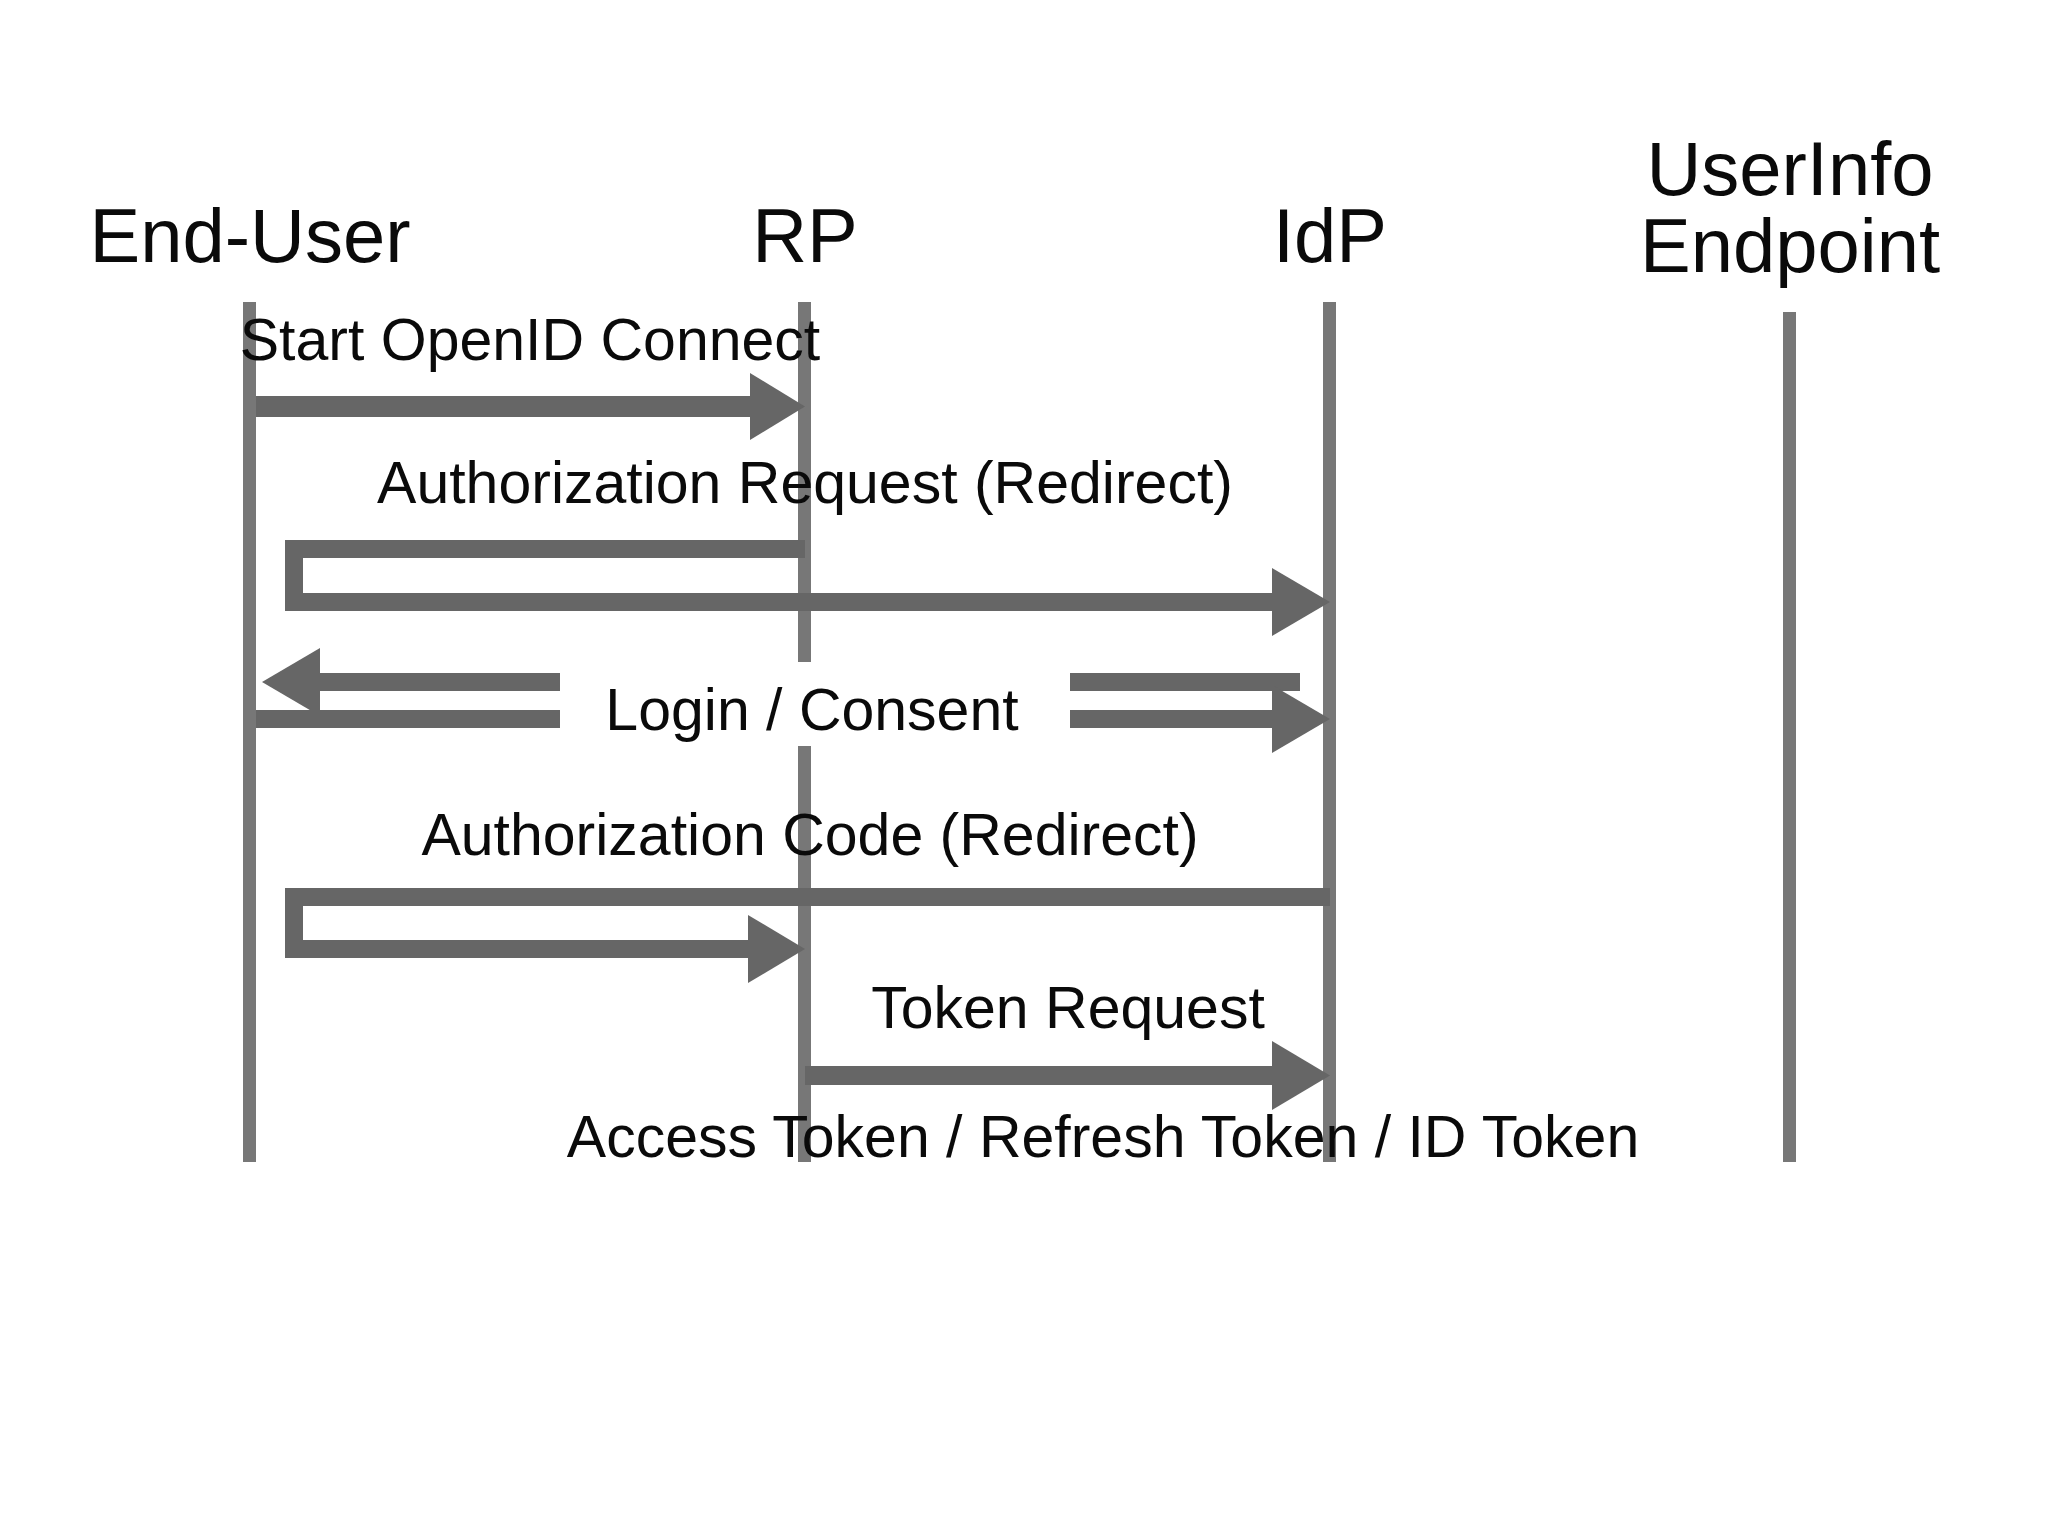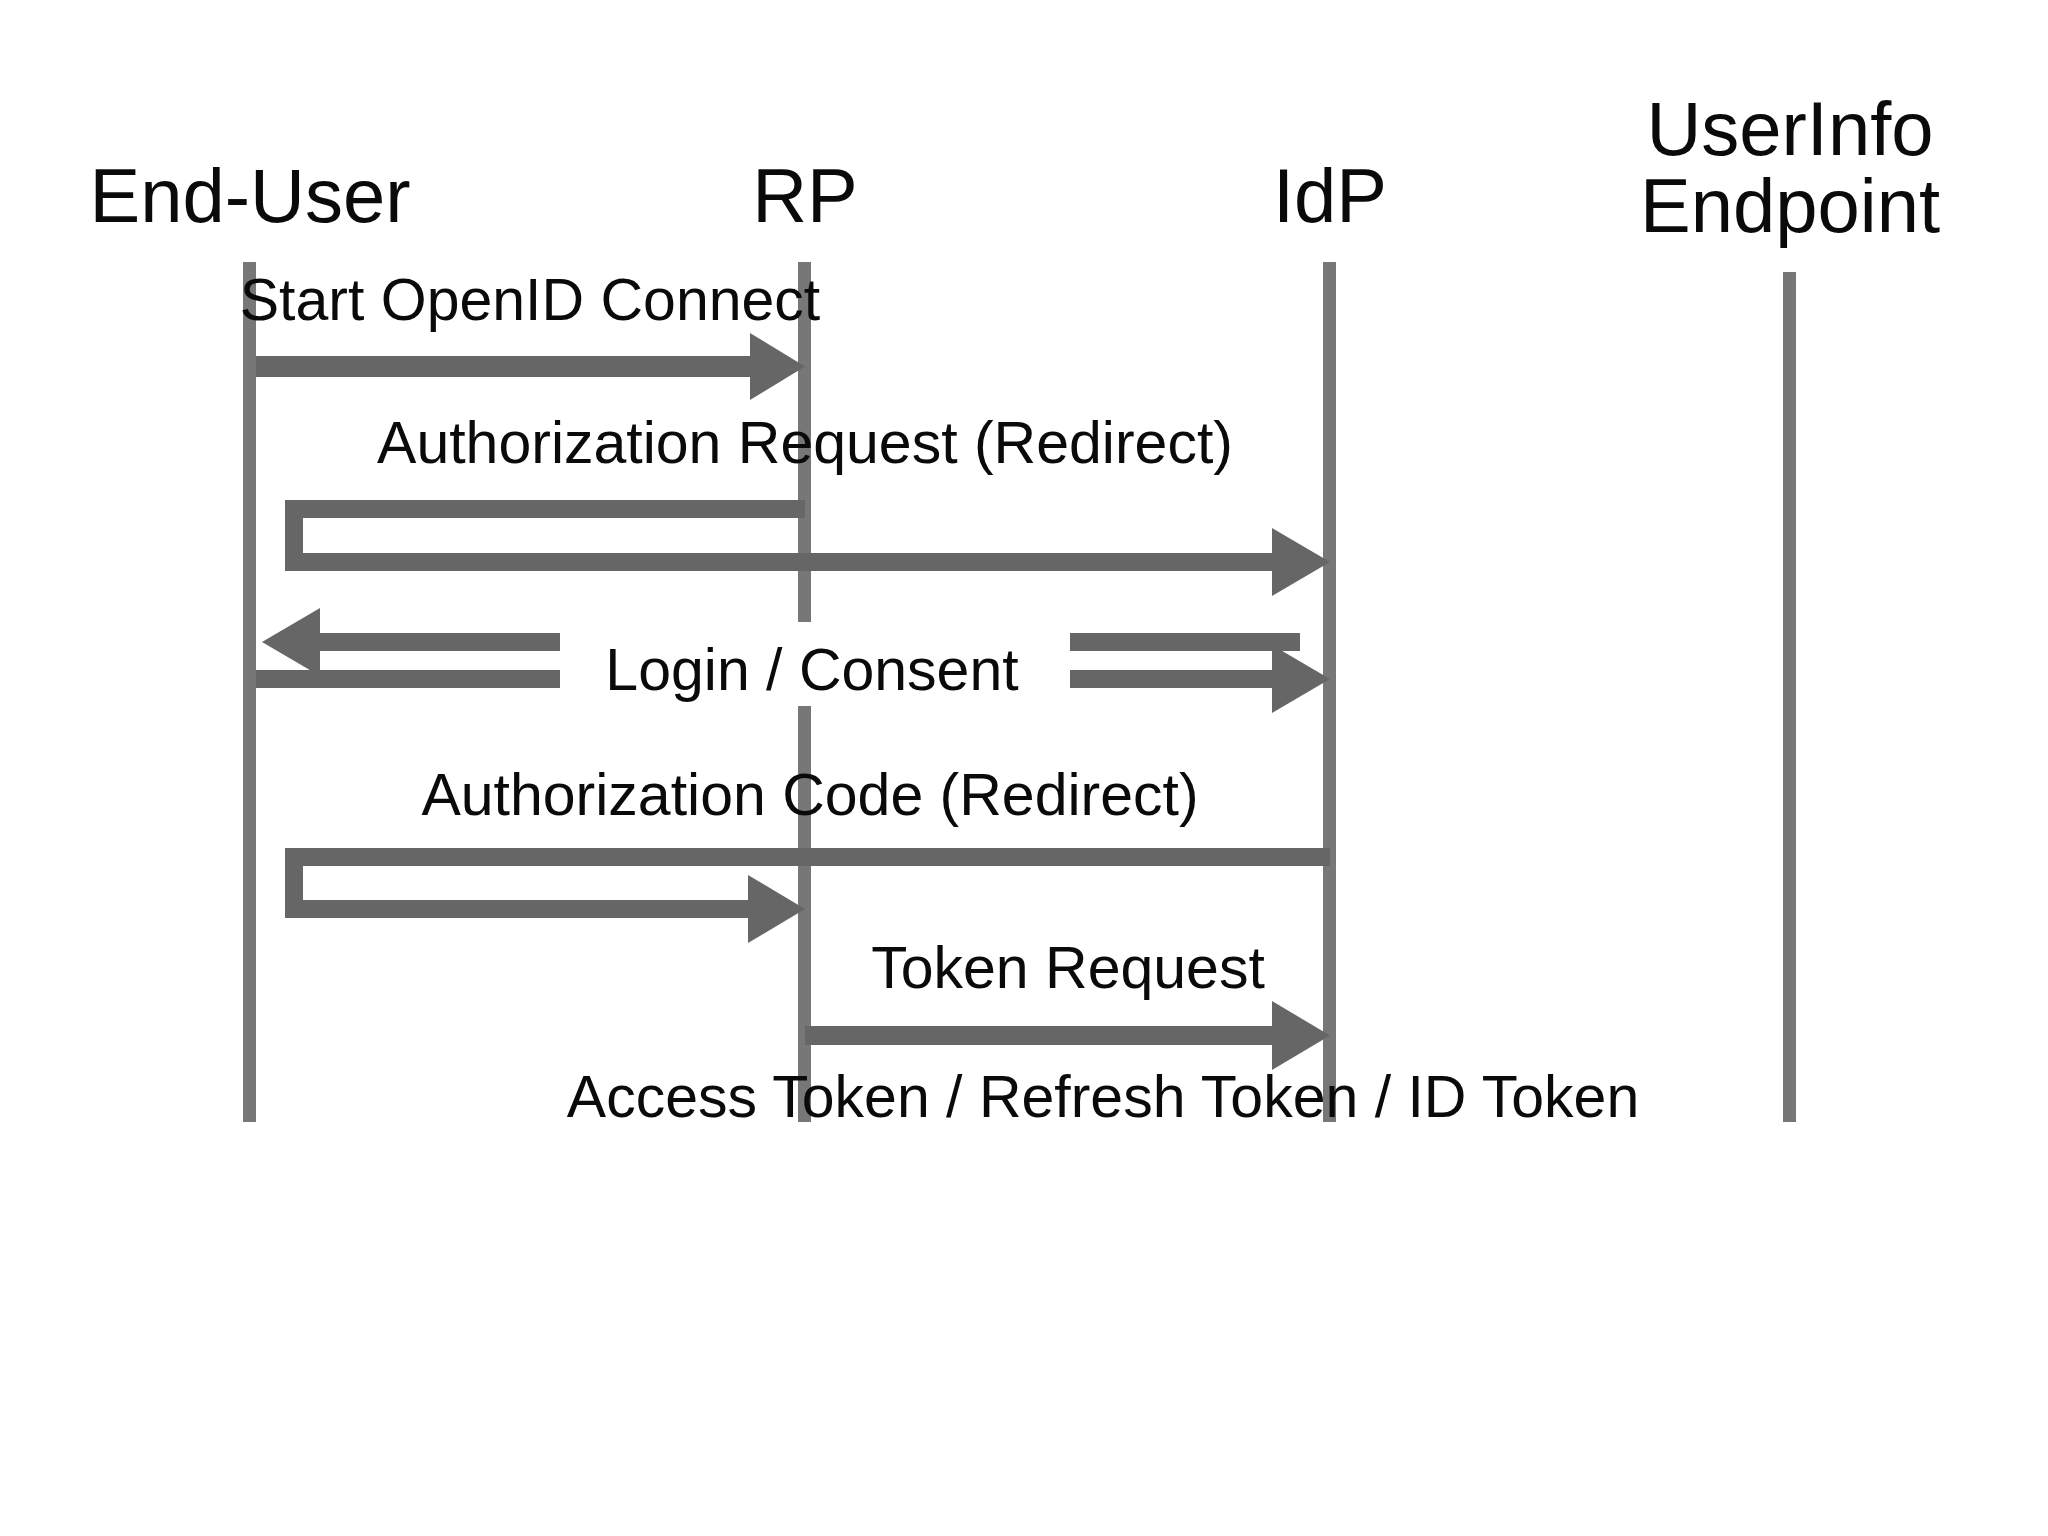--- a/index.html
+++ b/index.html
@@ -10,20 +10,21 @@
   }
   body {
     font-family: "Liberation Sans", sans-serif;
   }
   #stage {
     position: relative;
     width: 2048px;
     height: 1122px;
     background: #ffffff;
     overflow: hidden;
+    margin-top: 40px;
   }
   #diagram-svg {
     position: absolute;
     left: 0;
     top: 0;
     width: 2048px;
     height: 1536px;
     display: block;
   }
   .lifeline-label {

